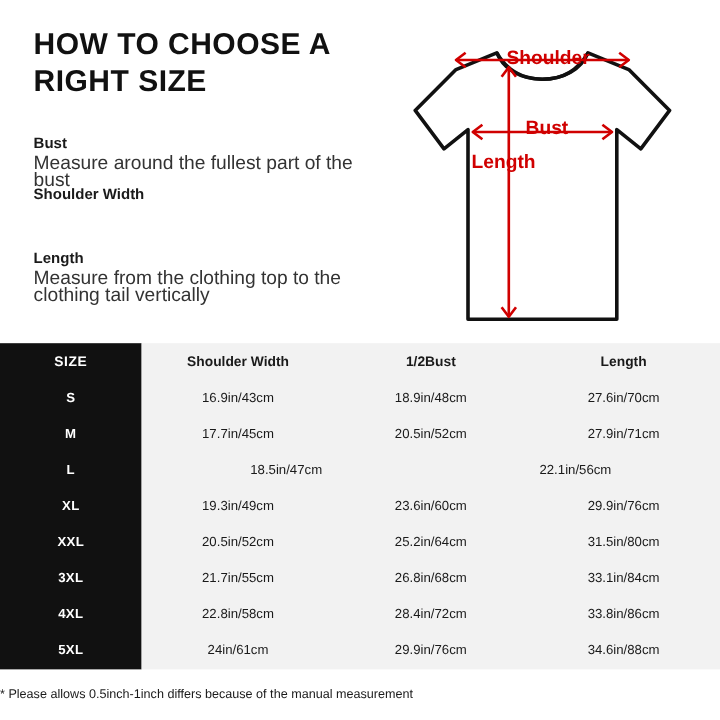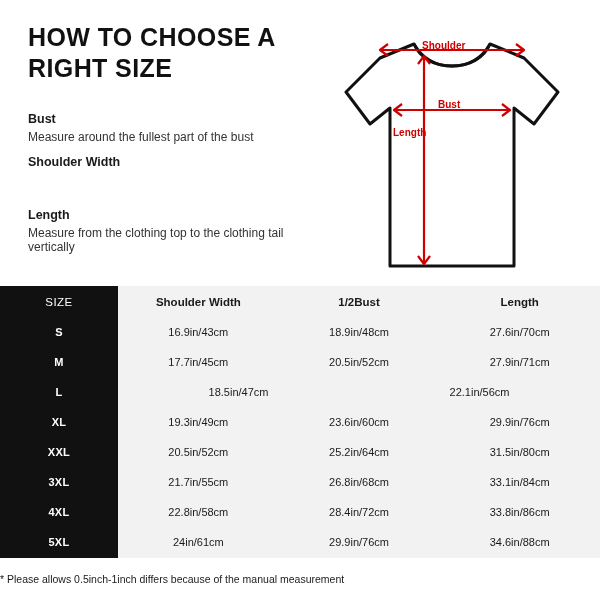--- a/index.html
+++ b/index.html
@@ -46,39 +46,39 @@
   .m2 { top: 155px; }
   .m3 { top: 208px; }
 
   .m-title {
     font-size: 12.5px;
     font-weight: bold;
     color: #1a1a1a;
     margin-bottom: 4px;
   }
   .m-desc {
-    font-size: 12px;
+    font-size: 16px;
     line-height: 14px;
     color: #333333;
   }
 
   
   .shirt-wrap {
     position: absolute;
     left: 318px;
     top: 14px;
     width: 268px;
     height: 268px;
   }
   .shirt-wrap svg {
     display: block;
   }
   .anno {
     position: absolute;
-    font-size: 10px;
+    font-size: 16px;
     font-weight: bold;
     color: #d00000;
     white-space: nowrap;
   }
   .anno-shoulder { left: 104px; top: 26px; }
   .anno-bust { left: 120px; top: 85px; }
   .anno-length { left: 75px; top: 113px; }
 
   
   .table {
@@ -100,21 +100,21 @@
     color: #1a1a1a;
   }
   .hdr-row {
     height: 31px;
     display: flex;
     align-items: center;
   }
   .hdr-size {
     justify-content: center;
     font-size: 11.5px;
-    font-weight: normal;
+    font-weight: bold;
     letter-spacing: 0.5px;
   }
   .hdr-rest > div {
     flex: 1;
     text-align: center;
     font-size: 11.5px;
     font-weight: bold;
   }
   .body-row {
     height: 30px;

